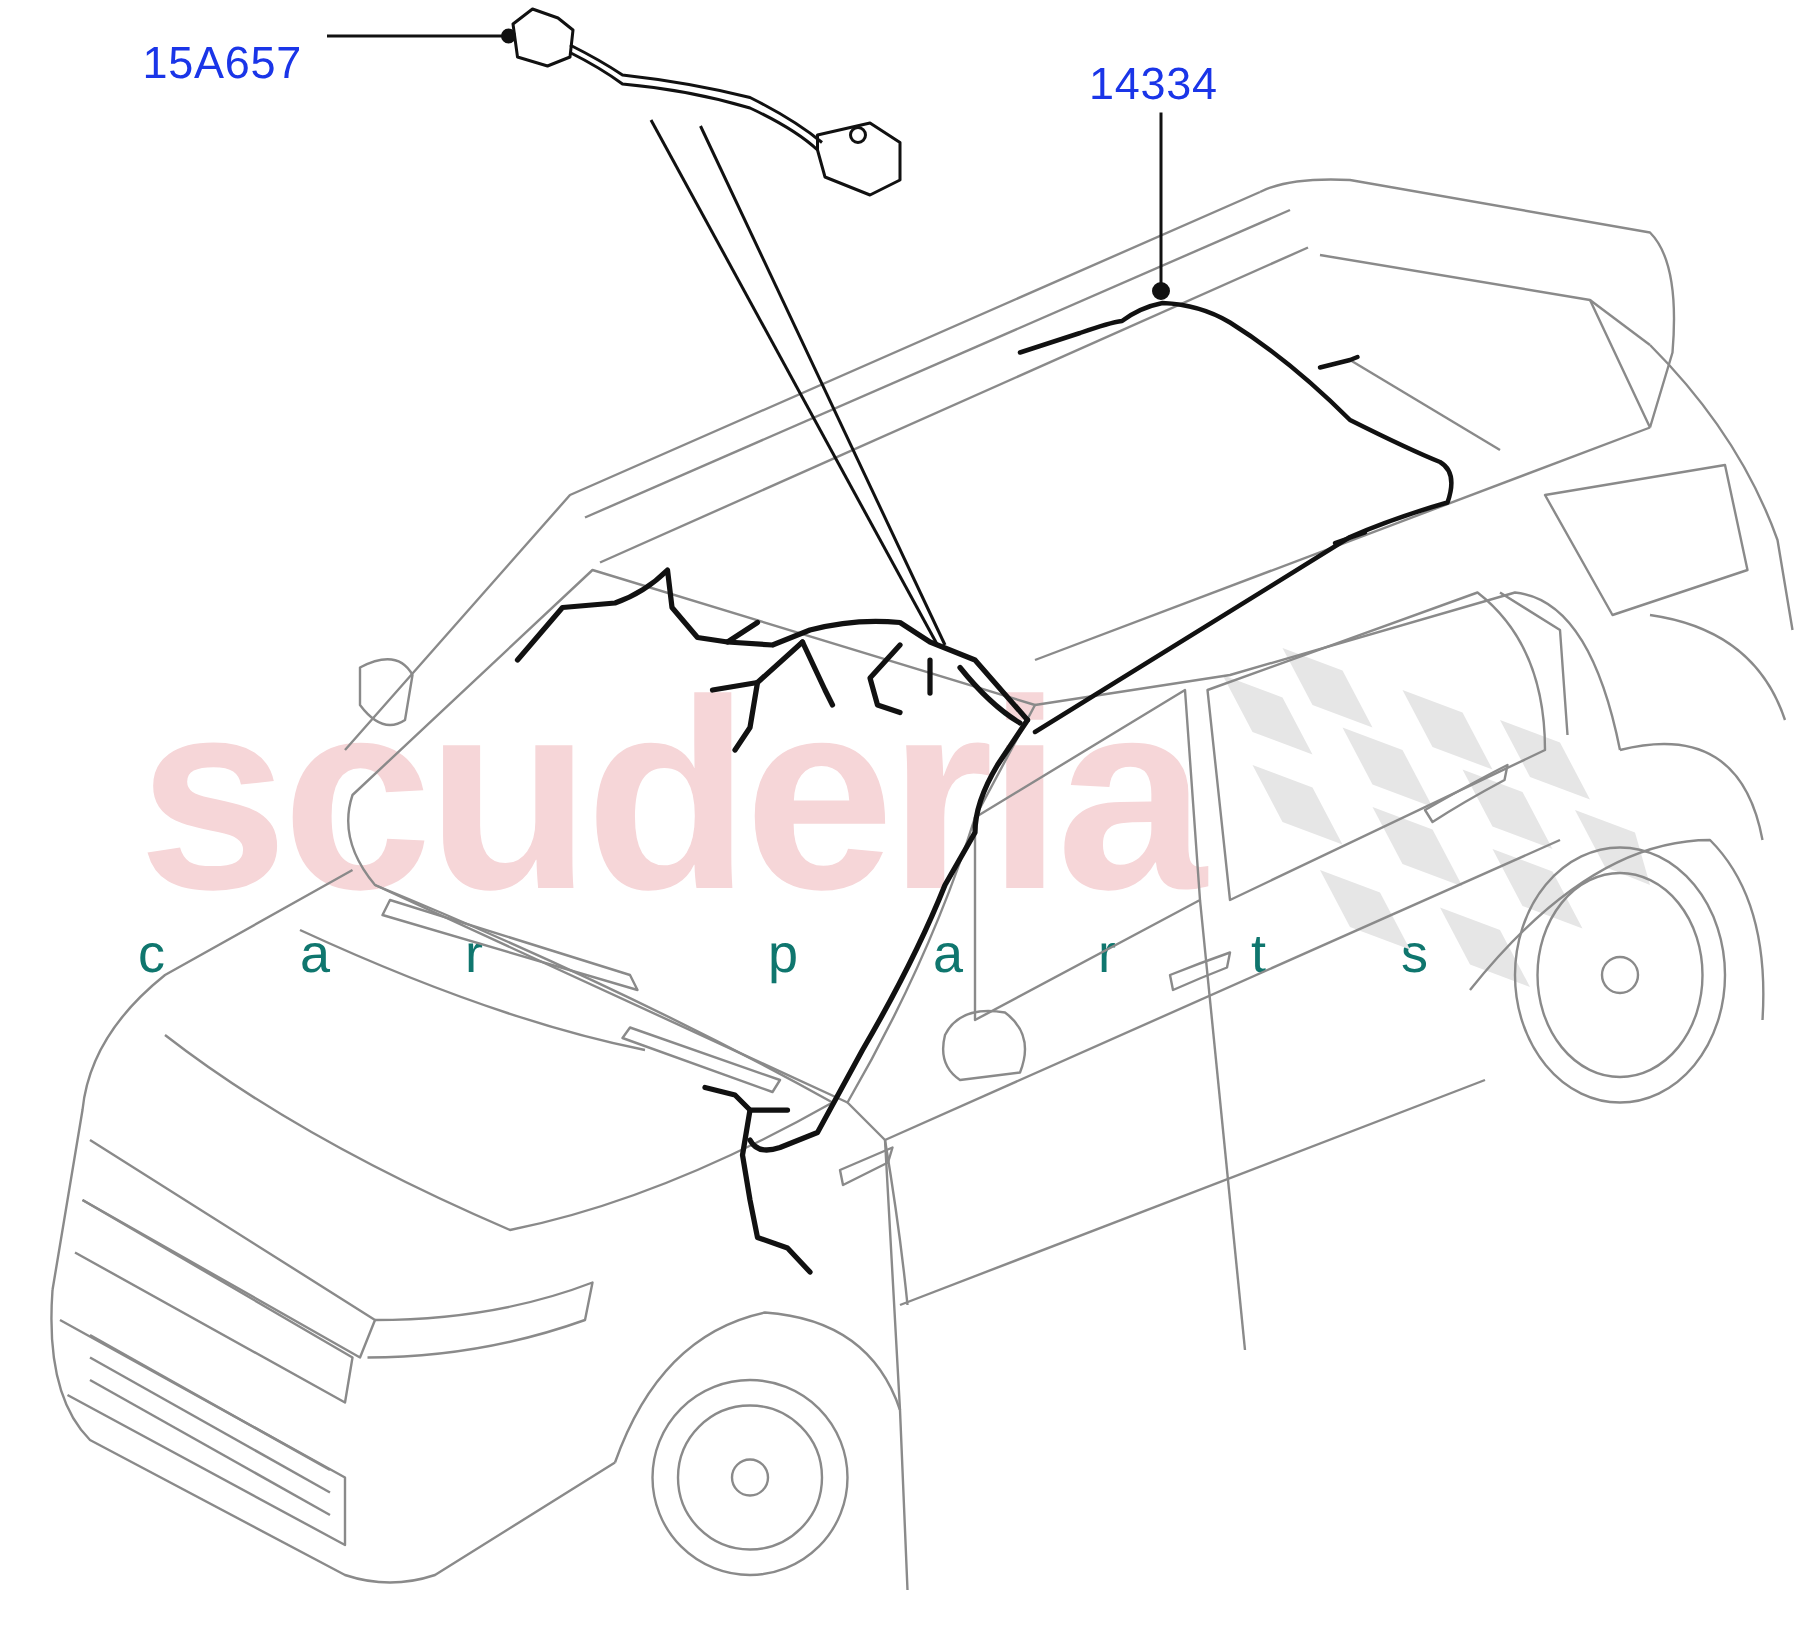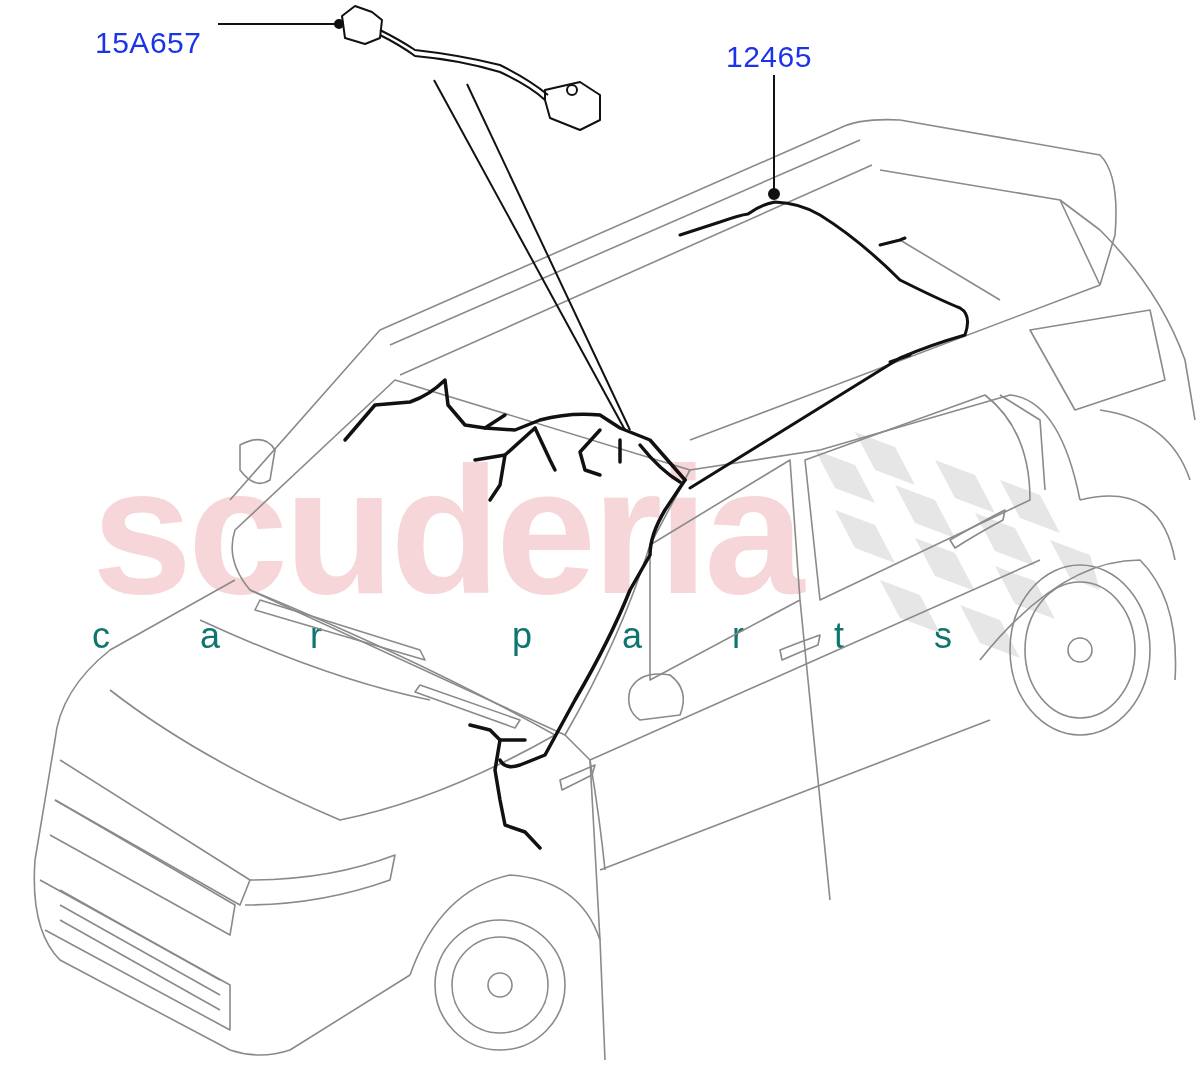--- a/index.html
+++ b/index.html
@@ -138,14 +138,14 @@
       <line x1="218" y1="24" x2="338" y2="24"></line>
       <circle cx="339" cy="24" r="4" fill="#111"></circle>
       <line x1="434" y1="80" x2="625" y2="430"></line>
       <line x1="467" y1="84" x2="630" y2="430"></line>
       <line x1="774" y1="75" x2="774" y2="192"></line>
       <circle cx="774" cy="194" r="5" fill="#111"></circle>
     </g>
   </svg>
 
   <div class="callout" style="left:95px;top:28px;">15A657</div>
-  <div class="callout" style="left:726px;top:42px;">12465</div>
+  <div class="callout" style="left:726px;top:42px;">14334</div>
 </div>
 
 </body></html>

